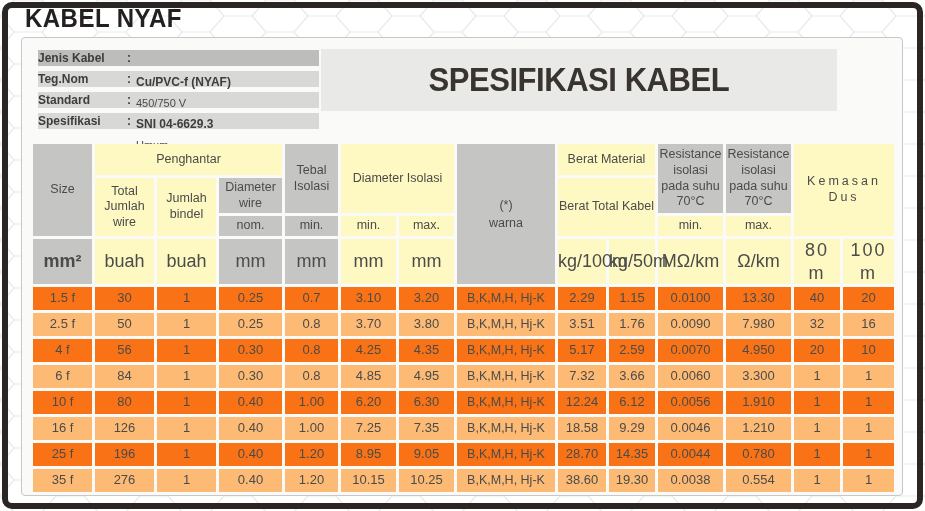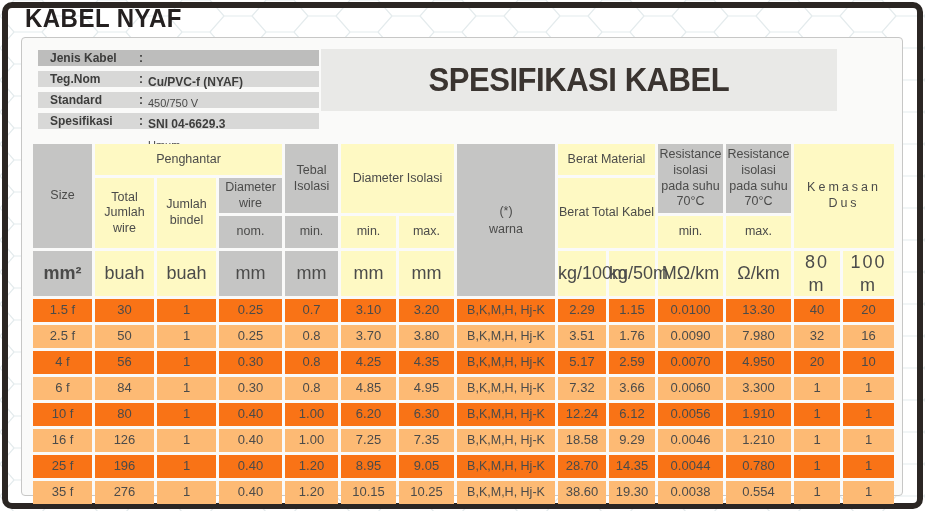--- a/index.html
+++ b/index.html
@@ -15,21 +15,21 @@
   .page-title { position:absolute; left:25px; top:4px; z-index:2;
                 font-size:25px; font-weight:bold; color:#242020; letter-spacing:.5px;
                 transform:scaleX(.96); transform-origin:left center; white-space:nowrap; }
 
   .panel { position:absolute; left:21px; top:37px; width:882px; height:459px;
            background:#fafaf9; border:1px solid #c7c7c6; border-radius:4px; z-index:1; }
 
   
   .info-box { position:absolute; left:16px; top:12px; width:281px; }
   .info-bar { display:flex; align-items:center; width:281px; height:16px;
-              margin-bottom:5px; padding-left:12px; background:#d8d8d7; }
+              margin-bottom:5px; background:#d8d8d7; }
   .info-bar.dark { background:#bdbdbc; }
   .info-label { width:84px; font-size:12px; font-weight:bold; color:#3d3d3c; }
   .info-colon { width:14px; font-size:12px; font-weight:bold; color:#3d3d3c; text-align:center; }
   .info-value { font-size:11px; color:#4a4a49;margin-top:47px; }
   .info-bar.vbold .info-value { font-size:12px; font-weight:bold; color:#3d3d3c; }
 
   
   .spec-box { position:absolute; left:299px; top:11px; width:516px; height:62px;
               background:#e9e9e7; display:flex; align-items:center; justify-content:center; }
   .spec-title { font-size:33px; font-weight:bold; color:#3a3430; letter-spacing:-.5px;
@@ -39,21 +39,21 @@
   table.spec { position:absolute; left:8px; top:103px; width:867px;
                border-collapse:separate; border-spacing:3px; table-layout:fixed; }
   table.spec td { text-align:center; vertical-align:middle; padding:0;
                   font-size:12.5px; color:#4b4b4a; line-height:1.25; }
   td.hl { background:#fef9c3; }
   td.hm { background:#c5c5c4; }
   td.rl { background:#f97316; }
   td.rm { background:#fdba74; }
   tr.hr1 td { height:31px; }
   tr.hr2 td { height:35px; }
-  tr.hr3 td { height:32px; }
+  tr.hr3 td { height:20px; }
   tr.hru td { height:32px; font-size:18px; }
   tr.drow td { height:23px; font-size:13px; }
   td.res { font-size:10.5px; line-height:1.3; }
   td.kem { font-size:13.5px; letter-spacing:3px; line-height:1.5; }
   td.sp  { letter-spacing:2px; }
   td.unit-size { font-weight:bold; color:#3e3e3d; }
   td.warna-h div { line-height:1.45; }
   tr.drow td.warna-c { font-size:12.5px; }
   td.kg { font-size:12px; }
 </style>

